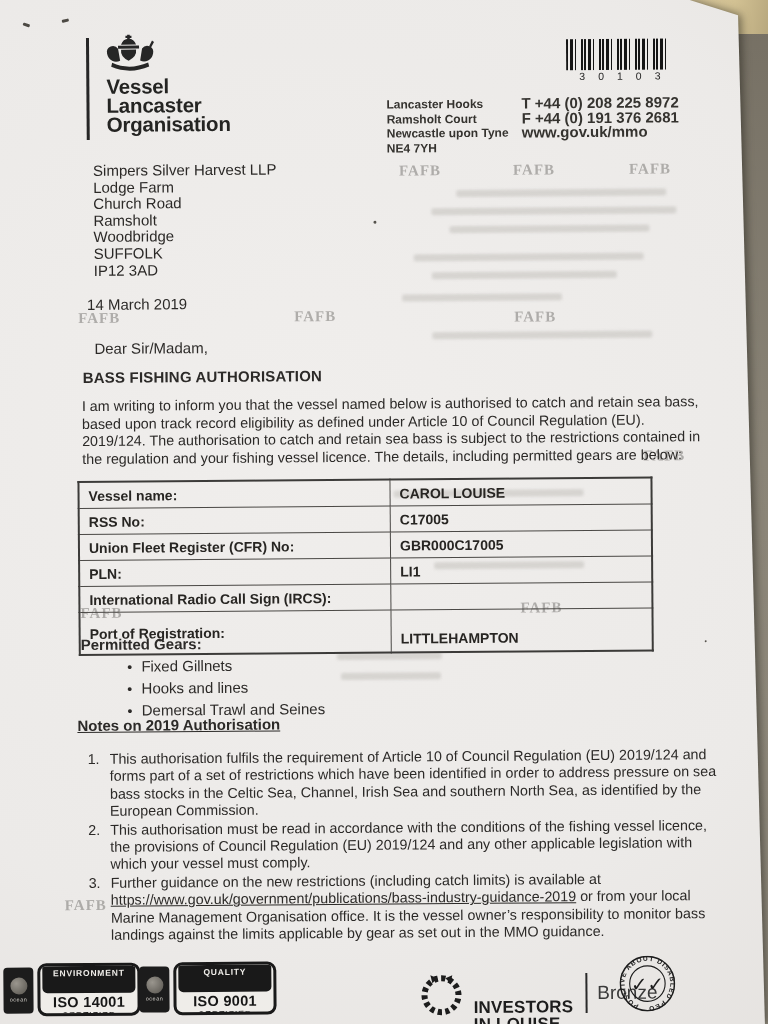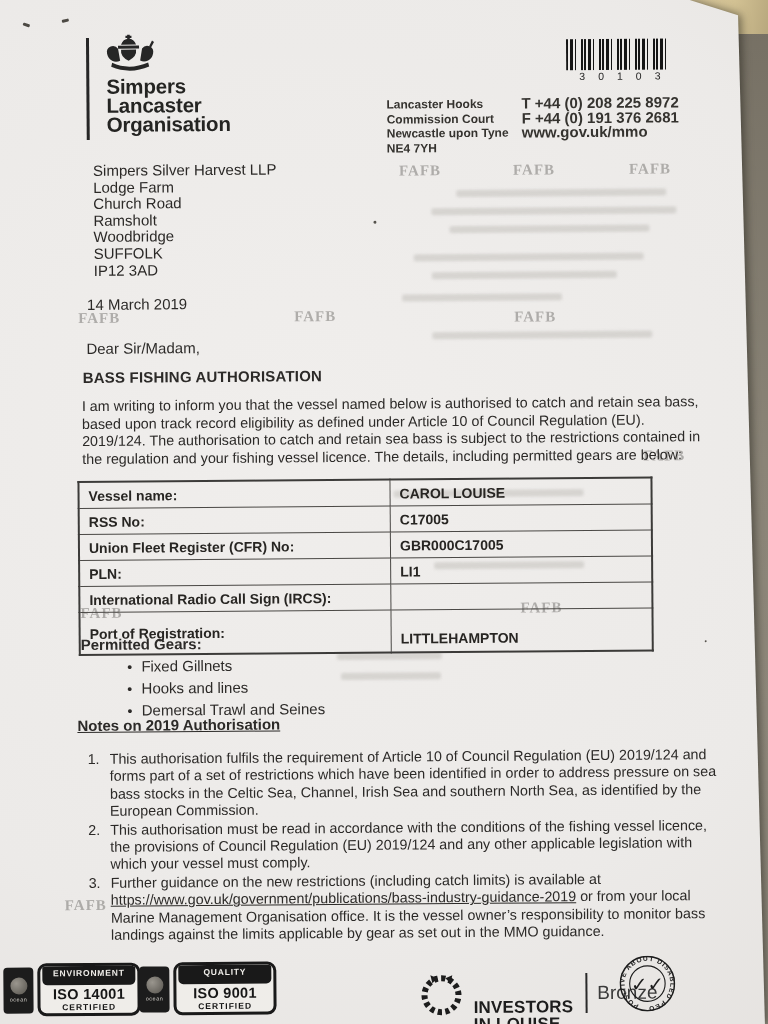--- a/index.html
+++ b/index.html
@@ -27,21 +27,21 @@
   .org-name{position:absolute;left:106px;top:72px;font-size:20.5px;line-height:19px;font-weight:bold;letter-spacing:-0.2px;color:#242422;}
   .barcode{position:absolute;left:566px;top:38px;width:104px;height:31px;
     background:repeating-linear-gradient(90deg,#151515 0 2px,transparent 2px 4px,#151515 4px 7px,transparent 7px 9px,#151515 9px 10px,transparent 10px 15px,#151515 15px 17px,transparent 17px 18px);}
   .barcode-digits{position:absolute;left:566px;top:69px;width:104px;text-align:right;font-size:10.5px;letter-spacing:13px;text-indent:13px;color:#1d1d1d;}
   .office-address{position:absolute;left:386px;top:95px;font-size:12px;line-height:14.5px;font-weight:bold;color:#35332f;}
   .contact{position:absolute;left:521px;top:95px;font-size:15px;line-height:14.5px;font-weight:bold;color:#35332f;}
 
   
   .recipient{position:absolute;left:92px;top:158px;font-size:15px;line-height:16.6px;color:#2b2927;}
   .date{position:absolute;left:85px;top:291px;font-size:15px;}
-  .salutation{position:absolute;left:84px;top:335px;font-size:15px;}
+  .salutation{position:absolute;left:92px;top:335px;font-size:15px;}
   .subject{position:absolute;left:80px;top:364px;font-size:15px;font-weight:bold;letter-spacing:.2px;}
   .intro{position:absolute;left:79px;top:393px;width:622px;font-size:14.3px;line-height:17.6px;}
 
   table.vessel{
     position:absolute;left:74px;top:476px;width:575px;border-collapse:collapse;
     border:2px solid #3c3b39;font-size:14px;font-weight:bold;color:#272522;
   }
   table.vessel td{border:1.4px solid #4a4845;padding:2px 9px;height:21px;}
   table.vessel td.lbl{width:292px;}
   table.vessel tr.tall td{height:34px;}
@@ -62,21 +62,21 @@
 
   
   .iso-badge{position:absolute;top:958px;display:flex;align-items:center;}
   .iso-badge.b1{left:-4px;}
   .iso-badge.b2{left:132px;}
   .ocean-logo{width:30px;height:46px;background:#1c1c1c;border-radius:4px;margin-right:4px;
     display:flex;flex-direction:column;align-items:center;justify-content:center;}
   .ocean-circle{width:17px;height:17px;border-radius:50%;background:radial-gradient(circle at 35% 35%,#9a968e,#55524c);}
   .ocean-word{font-size:5.5px;color:#cfccc6;margin-top:2px;letter-spacing:.5px;}
   .badge-box{width:97px;height:47px;border:3px solid #191919;border-radius:9px;background:#efede9;overflow:hidden;text-align:center;}
-  .badge-top{background:#191919;color:#efede9;font-size:8.5px;font-weight:bold;letter-spacing:.8px;padding:2px 0 7px;border-radius:0 0 5px 5px;margin:0 2px;}
+  .badge-top{background:#191919;color:#efede9;font-size:8.5px;font-weight:bold;letter-spacing:.8px;padding:2px 0 15px;border-radius:0 0 5px 5px;margin:0 2px;}
   .badge-std{font-size:14.5px;font-weight:bold;color:#161616;line-height:15px;margin-top:2px;letter-spacing:.3px;}
   .badge-cert{font-size:8.5px;font-weight:bold;color:#161616;letter-spacing:1px;}
 
   .iip{position:absolute;left:410px;top:952px;display:flex;align-items:center;}
   .iip-text{font-size:17px;font-weight:bold;line-height:17px;color:#1d1d1d;margin-left:8px;letter-spacing:.2px;margin-top:45px;}
   .iip-divider{width:2px;height:40px;background:#2a2a2a;margin:0 10px 0 12px;}
   .iip-level{font-size:19px;color:#3a3a3a;text-align:center;}
 
   .disability{position:absolute;left:612px;top:955px;}
 
@@ -134,31 +134,31 @@
       <path d="M17 12 q2 -6 7.5 -6 q5.5 0 7.5 6 z"></path>
       <path d="M14 13 h21 v3 h-21 z"></path>
       <path d="M17 17 h15 q1 7 -7.5 11 q-8.5 -4 -7.5 -11 z"></path>
       <path d="M6 14 q-4 2 -3 7 q1 5 5 7 q4 2 8 0 l-2 -12 q-3 -4 -8 -2 z"></path>
       <path d="M46 14 q4 2 3 7 q-1 5 -5 7 q-4 2 -8 0 l2 -12 q3 -4 8 -2 z"></path>
       <path d="M48 8 l-3 6 2 1 3 -5.5 z"></path>
       <path d="M8 30 q17 8 36 0 l1 4 q-19 8 -38 0 z"></path>
     </g>
   </svg>
   <div class="org-name">
-    <div>Simpers</div>
+    <div>Vessel</div>
     <div>Lancaster</div>
     <div>Organisation</div>
   </div>
 
   <div class="barcode"></div>
   <div class="barcode-digits">30103</div>
 
   <div class="office-address">
     <div>Lancaster Hooks</div>
-    <div>Commission Court</div>
+    <div>Ramsholt Court</div>
     <div>Newcastle upon Tyne</div>
     <div>NE4 7YH</div>
   </div>
   <div class="contact">
     <div>T +44 (0) 208 225 8972</div>
     <div>F +44 (0) 191 376 2681</div>
     <div>www.gov.uk/mmo</div>
   </div>
 
   <div class="recipient">

